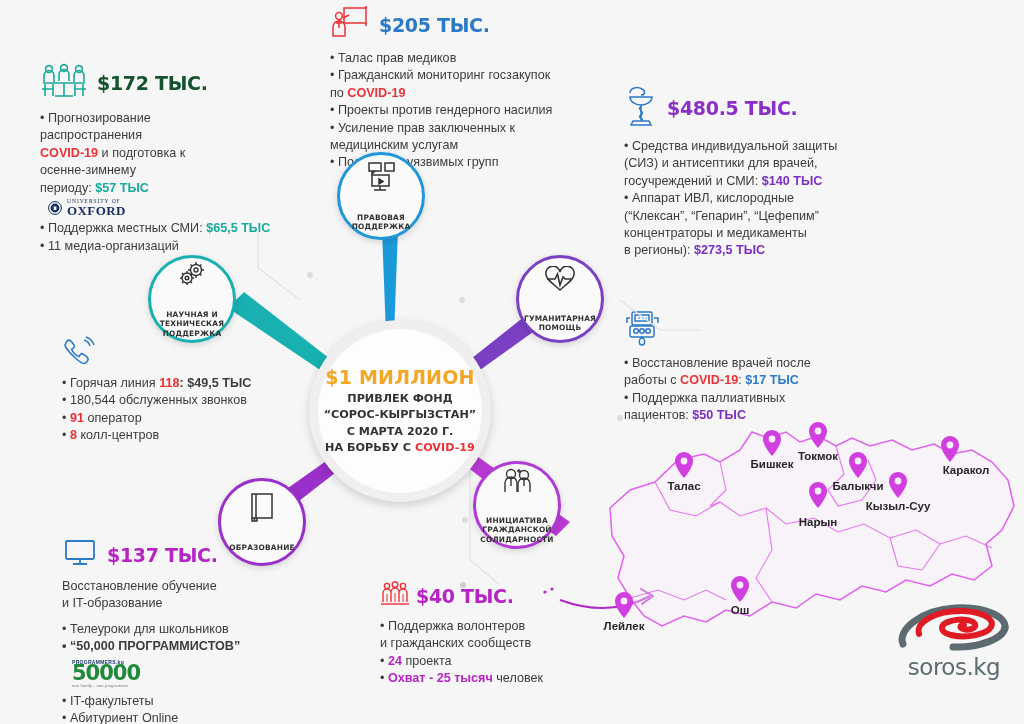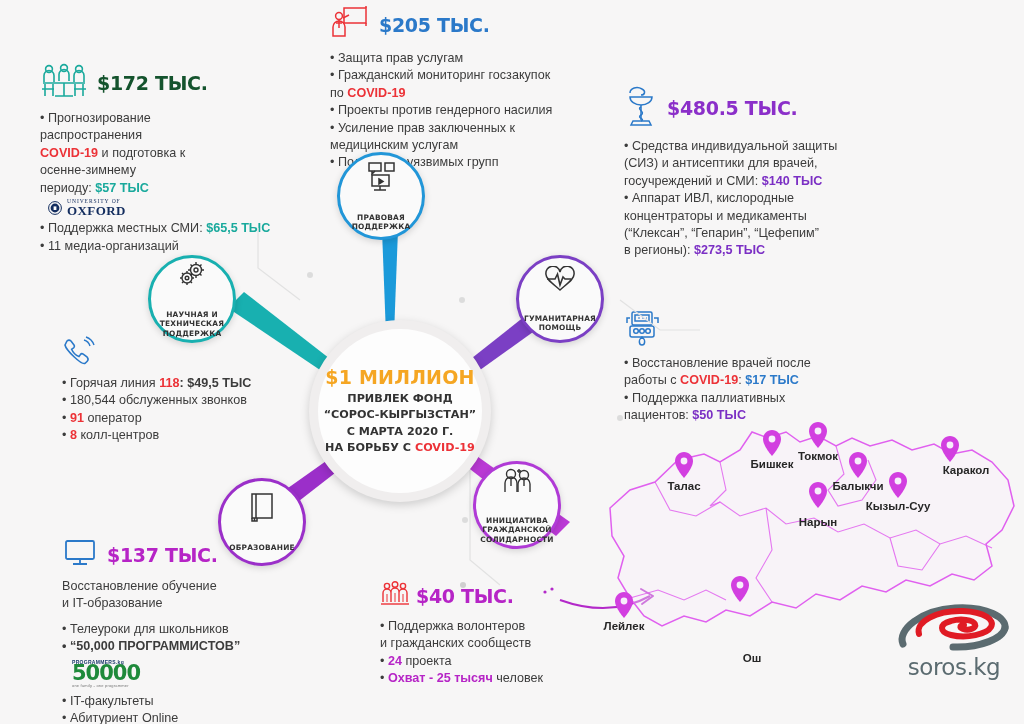--- a/index.html
+++ b/index.html
@@ -266,21 +266,21 @@
           <path d="M36,17 L36,20 M36,2 L36,0"></path>
           <circle cx="9" cy="10" r="3.4"></circle>
           <path d="M3,30 L3,21 a6,6 0 0 1 12,0 L15,30 Z"></path>
           <path d="M9,14 L9,22 M6,17 L12,17"></path>
           <path d="M13,12 L19,9"></path>
         </svg>
       </span>
       <span class="amt blue">$205 ТЫС.</span>
     </div>
     <div class="body-txt">
-      <div class="li">• Защита прав услугам</div>
+      <div class="li">• Талас прав медиков</div>
       <div class="li">• Гражданский мониторинг госзакупок</div>
       <div><span>по </span><span class="red">COVID-19</span></div>
       <div class="li">• Проекты против гендерного насилия</div>
       <div class="li">• Усиление прав заключенных к</div>
       <div>медицинским услугам</div>
       <div class="li">• Поддержка уязвимых групп</div>
     </div>
   </div>
 
   <div class="block" style="left:624px;top:84px;width:300px">
@@ -294,22 +294,22 @@
           <path d="M9,37 L25,37 L27,41 L7,41 Z"></path>
         </svg>
       </span>
       <span class="amt purple">$480.5 ТЫС.</span>
     </div>
     <div class="body-txt">
       <div class="li">• Средства индивидуальной защиты</div>
       <div>(СИЗ) и антисептики для врачей,</div>
       <div><span>госучреждений и СМИ: </span><span class="t-pur">$140 ТЫС</span></div>
       <div class="li">• Аппарат ИВЛ, кислородные</div>
+      <div>(“Клексан”, “Гепарин”, “Цефепим”</div>
       <div>концентраторы и медикаменты</div>
-      <div>(“Клексан”, “Гепарин”, “Цефепим”</div>
       <div><span>в регионы): </span><span class="t-pur">$273,5 ТЫС</span></div>
     </div>
   </div>
 
   <div class="block" style="left:624px;top:308px;width:300px">
     <div style="margin-bottom:5px">
       <span>
         <svg width="38" height="38" viewBox="0 0 38 38" fill="none" stroke="#2b79c9" stroke-width="1.5">
           <rect x="8" y="4" width="20" height="13" rx="1.5"></rect>
           <rect x="11" y="7" width="14" height="6"></rect>
@@ -429,21 +429,21 @@
           <circle cx="9" cy="9" r="3.4" fill="#f7eefb"></circle>
         </svg></div><div class="pin-label" style="left: 298px; top: 80px; transform: translateX(-50%);">Кызыл-Суу</div><div class="pin" style="left: 341px; top: 16px;"><svg width="18" height="26" viewBox="0 0 18 26">
           <path d="M9,0 C4,0 0,4 0,9 C0,16 9,26 9,26 C9,26 18,16 18,9 C18,4 14,0 9,0 Z" fill="#d23fe0"></path>
           <circle cx="9" cy="9" r="3.4" fill="#f7eefb"></circle>
         </svg></div><div class="pin-label" style="left: 350px; top: 44px; transform: translateX(-50%); padding-left: 32px;">Каракол</div><div class="pin" style="left: 209px; top: 62px;"><svg width="18" height="26" viewBox="0 0 18 26">
           <path d="M9,0 C4,0 0,4 0,9 C0,16 9,26 9,26 C9,26 18,16 18,9 C18,4 14,0 9,0 Z" fill="#d23fe0"></path>
           <circle cx="9" cy="9" r="3.4" fill="#f7eefb"></circle>
         </svg></div><div class="pin-label" style="left: 218px; top: 96px; transform: translateX(-50%);">Нарын</div><div class="pin" style="left: 131px; top: 156px;"><svg width="18" height="26" viewBox="0 0 18 26">
           <path d="M9,0 C4,0 0,4 0,9 C0,16 9,26 9,26 C9,26 18,16 18,9 C18,4 14,0 9,0 Z" fill="#d23fe0"></path>
           <circle cx="9" cy="9" r="3.4" fill="#f7eefb"></circle>
-        </svg></div><div class="pin-label" style="left: 152px; top: 184px; transform: translateX(-50%); margin-top: 48px;">Ош</div><div class="pin" style="left: 15px; top: 172px;"><svg width="18" height="26" viewBox="0 0 18 26">
+        </svg></div><div class="pin-label" style="left: 140px; top: 184px; transform: translateX(-50%);">Ош</div><div class="pin" style="left: 15px; top: 172px;"><svg width="18" height="26" viewBox="0 0 18 26">
           <path d="M9,0 C4,0 0,4 0,9 C0,16 9,26 9,26 C9,26 18,16 18,9 C18,4 14,0 9,0 Z" fill="#d23fe0"></path>
           <circle cx="9" cy="9" r="3.4" fill="#f7eefb"></circle>
         </svg></div><div class="pin-label" style="left: 24px; top: 200px; transform: translateX(-50%);">Лейлек</div></div>
 
   <div id="soros">
     <svg width="118" height="56" viewBox="0 0 118 56">
       <path d="M8,44 C2,30 26,10 60,8 C92,6 112,18 110,28" stroke="#5b6b70" stroke-width="7" fill="none" stroke-linecap="round"></path>
       <path d="M110,28 C108,38 86,48 58,47" stroke="#5b6b70" stroke-width="7" fill="none" stroke-linecap="round"></path>
       <path d="M24,34 C20,22 42,10 68,11 C90,12 100,20 96,27 C92,34 72,39 56,35 C44,32 44,24 56,21 C66,18 78,20 80,24 C82,28 74,31 68,29 C64,27.5 65,25 69,25" stroke="#e01b24" stroke-width="6" fill="none" stroke-linecap="round"></path>
     </svg>

